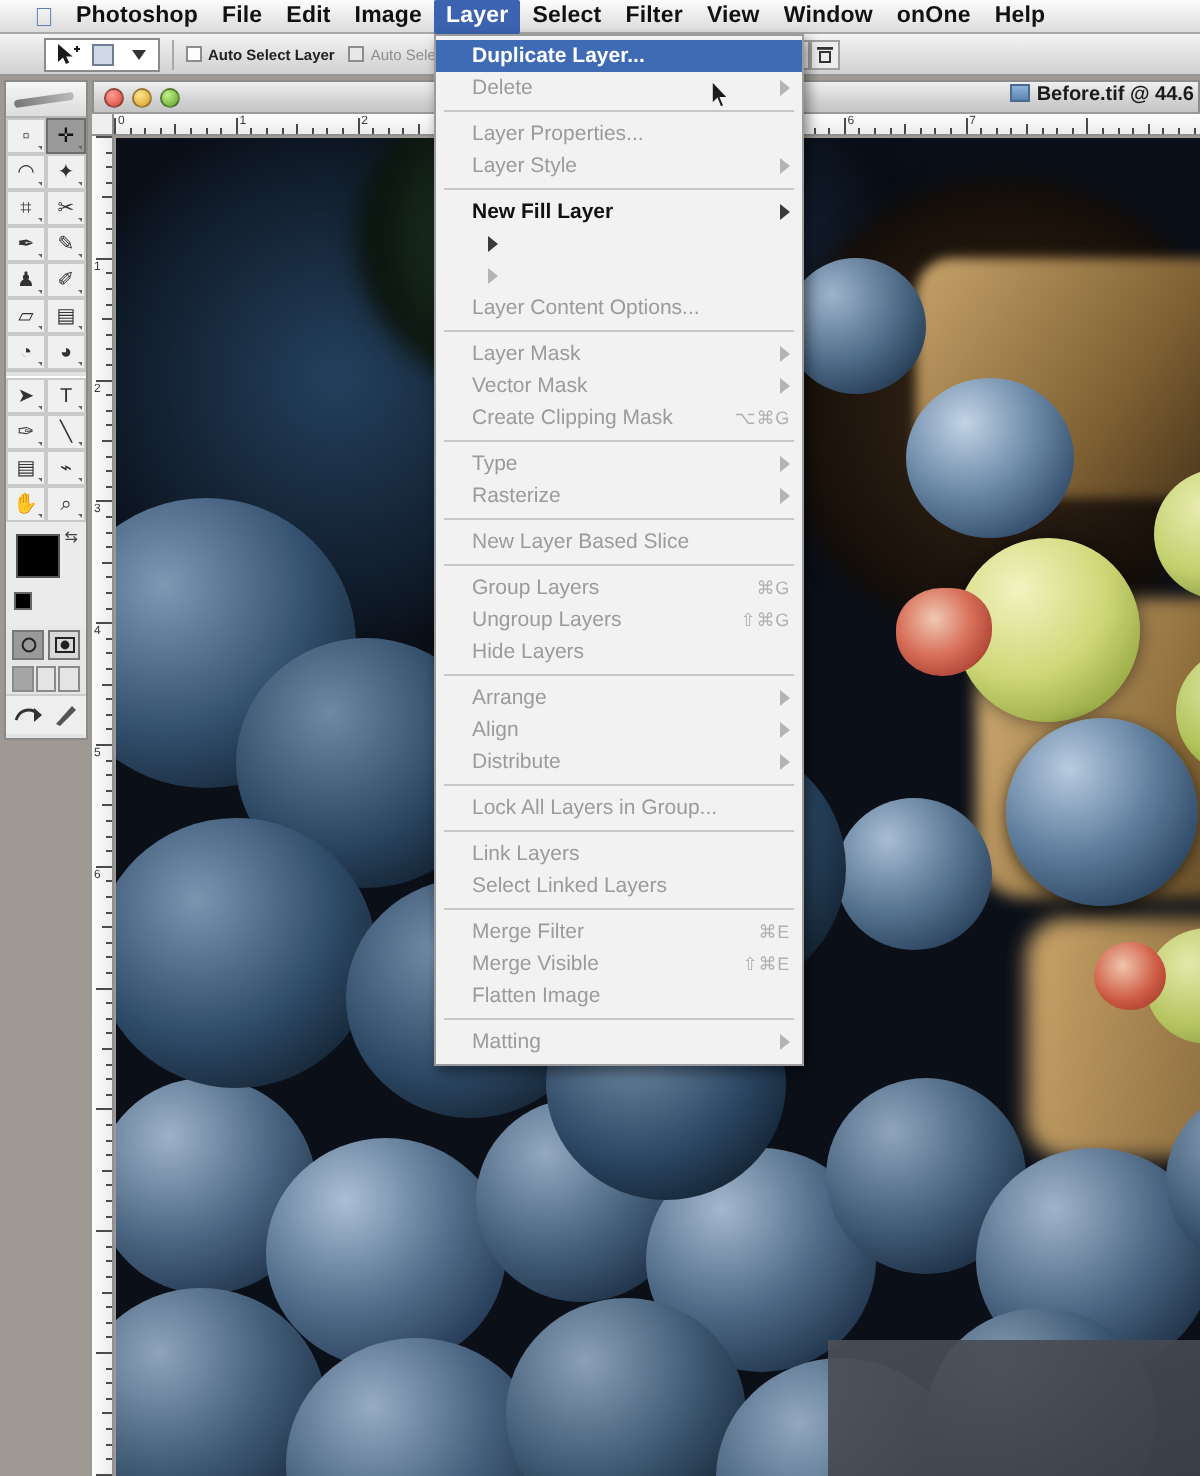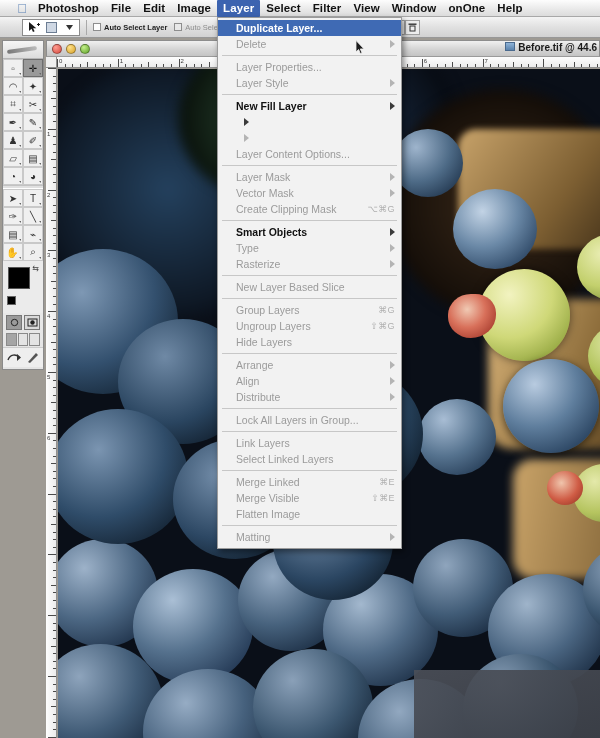--- a/index.html
+++ b/index.html
@@ -634,24 +634,20 @@
       </div>
       <div class="mrow dim">
         <span class="lab">Vector Mask</span>
         <span class="arrow"></span>
       </div>
       <div class="mrow dim">
         <span class="lab">Create Clipping Mask</span>
         <span class="sc">⌥⌘G</span>
       </div>
       <div class="msep"></div>
-      <div class="mrow bold">
-        <span class="lab">Smart Objects</span>
-        <span class="arrow"></span>
-      </div>
       <div class="mrow dim">
         <span class="lab">Type</span>
         <span class="arrow"></span>
       </div>
       <div class="mrow dim">
         <span class="lab">Rasterize</span>
         <span class="arrow"></span>
       </div>
       <div class="msep"></div>
       <div class="mrow dim">
@@ -688,21 +684,21 @@
       </div>
       <div class="msep"></div>
       <div class="mrow dim">
         <span class="lab">Link Layers</span>
       </div>
       <div class="mrow dim">
         <span class="lab">Select Linked Layers</span>
       </div>
       <div class="msep"></div>
       <div class="mrow dim">
-        <span class="lab">Merge Linked</span>
+        <span class="lab">Merge Filter</span>
         <span class="sc">⌘E</span>
       </div>
       <div class="mrow dim">
         <span class="lab">Merge Visible</span>
         <span class="sc">⇧⌘E</span>
       </div>
       <div class="mrow dim">
         <span class="lab">Flatten Image</span>
       </div>
       <div class="msep"></div>

